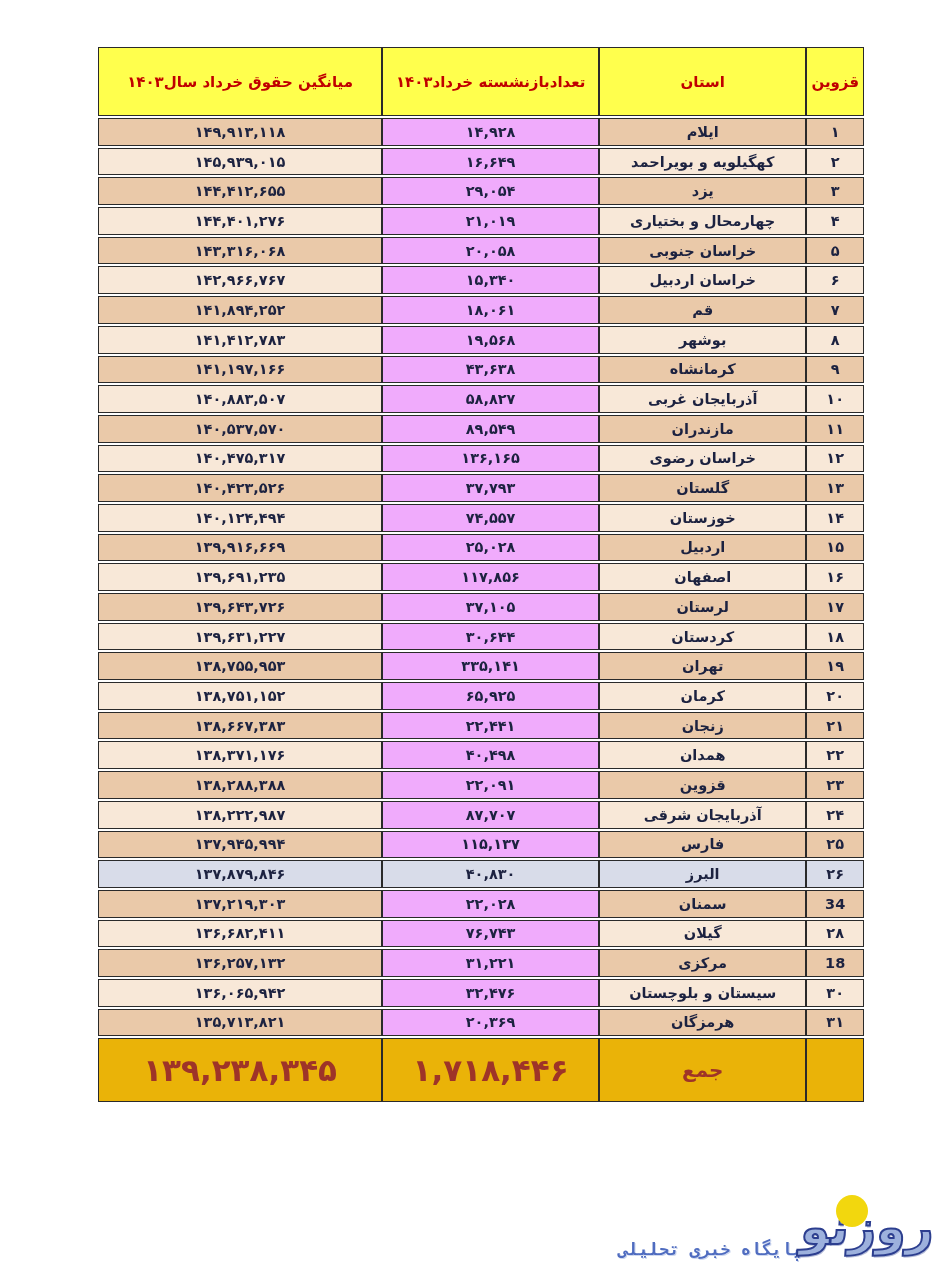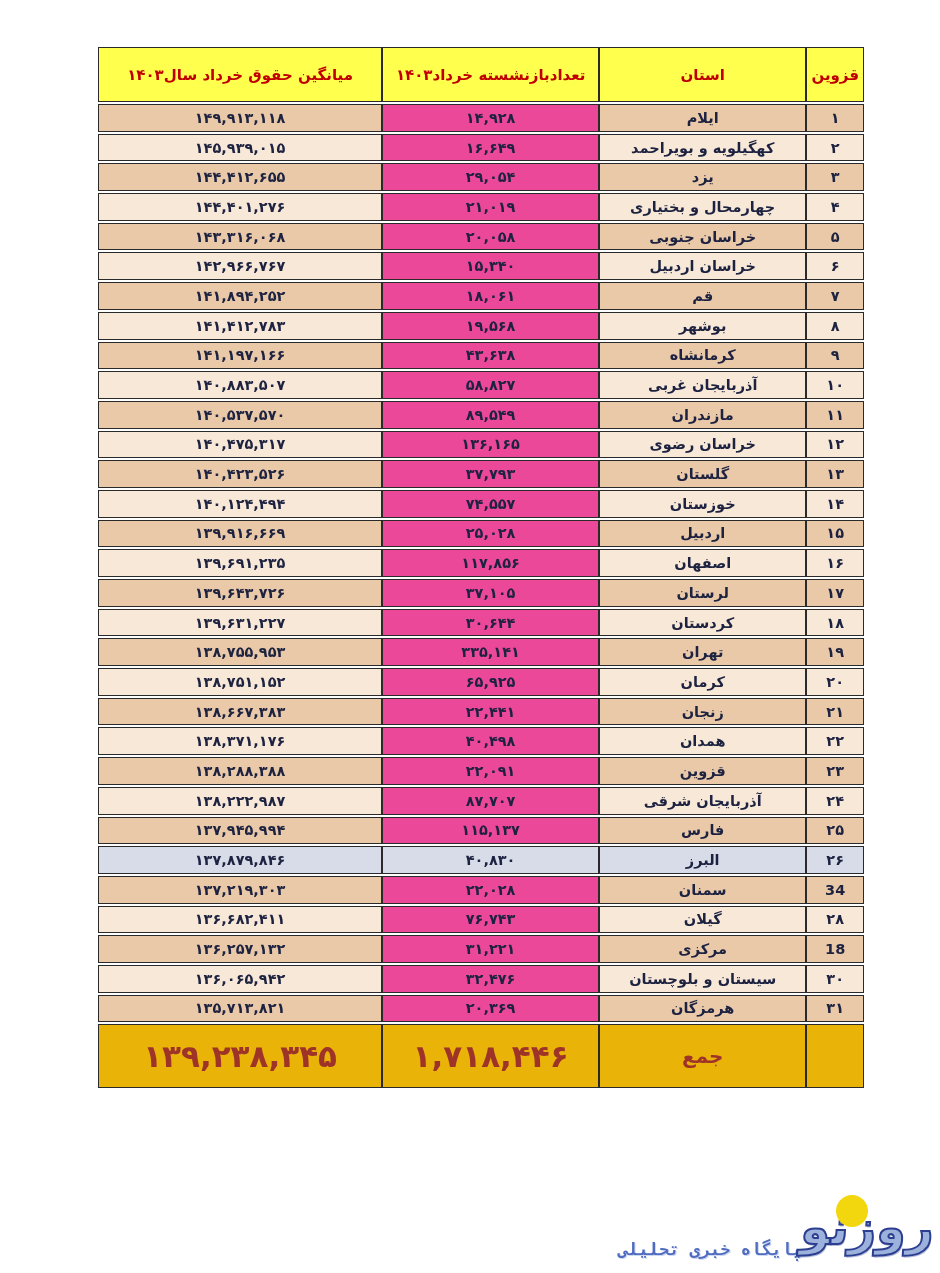--- a/index.html
+++ b/index.html
@@ -36,36 +36,36 @@
     direction:rtl;
   }
   th, td {
     border:1px solid #2a2a2a;
     text-align:center;
     vertical-align:middle;
     padding:0 4px;
   }
 
   thead th {
-    height:55px;
+    height:69px;
     background:#ffff4d;
     color:#c00000;
     font-size:15px;
     font-weight:bold;
   }
 
   tbody td {
     height:27.7px;
     font-size:14.5px;
     font-weight:bold;
     color:#1c2240;
   }
   tbody tr:nth-child(odd) td  { background:#eac9a9; }
   tbody tr:nth-child(even) td { background:#f8e8d8; }
-  tbody tr td.c-ret           { background:#ec4899; }
+  tbody tr td.c-ret           { background:#f0abfc; }
   tbody tr.highlight td,
   tbody tr.highlight td.c-ret { background:#d8dce9; }
 
   tfoot td {
     height:64px;
     background:#eab308;
     font-weight:bold;
   }
   tfoot td.t-label { color:#9e3428; font-size:20px; }
   tfoot td.t-num-val { color:#9e3428; font-size:31px; letter-spacing:2px; }

